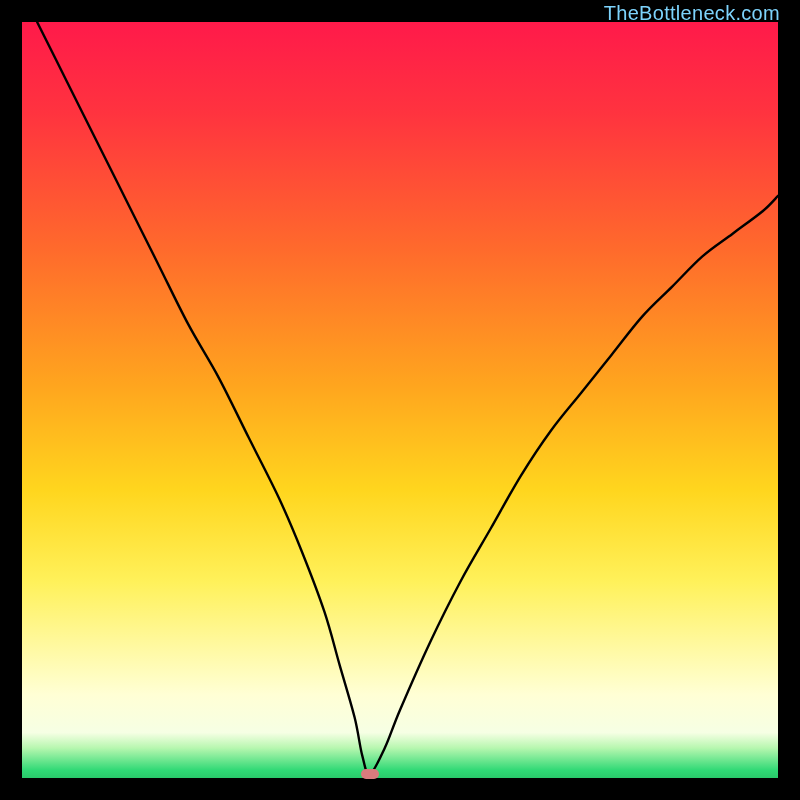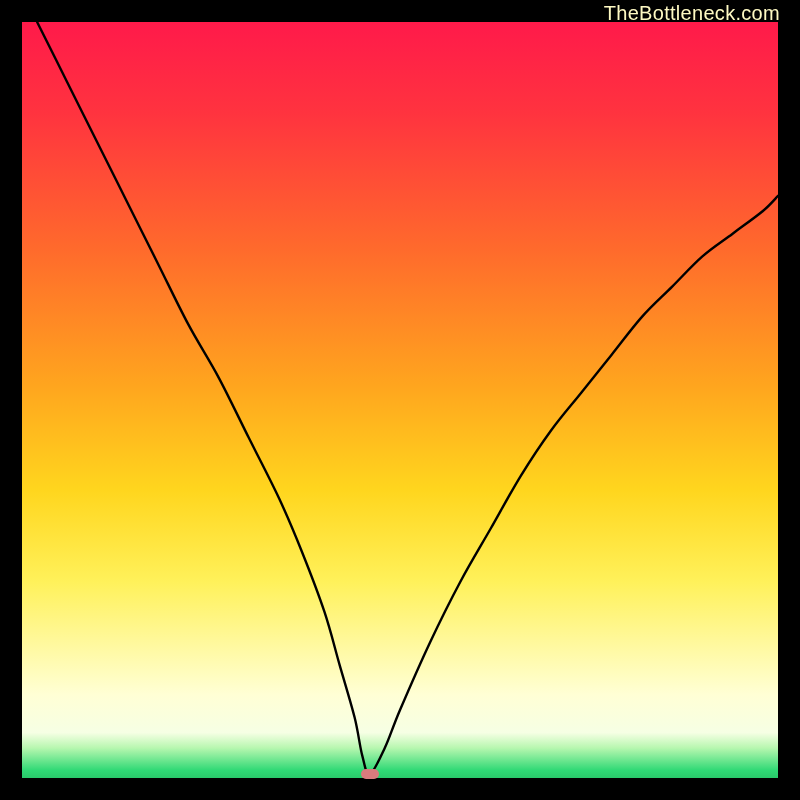--- a/index.html
+++ b/index.html
@@ -38,21 +38,21 @@
       #f6ffe4 94%,
       #b8f7b0 96%,
       #2fd975 99%,
       #29c96a 100%
     );
   }
   .watermark {
     position: absolute;
     top: 2px;
     right: 20px;
-    color: #fef9c3;
+    color: #7dd3fc;
     font-size: 20px;
     font-weight: 500;
     letter-spacing: 0.3px;
     user-select: none;
   }
   svg.curve {
     position: absolute;
     left: 0;
     top: 0;
     width: 756px;

